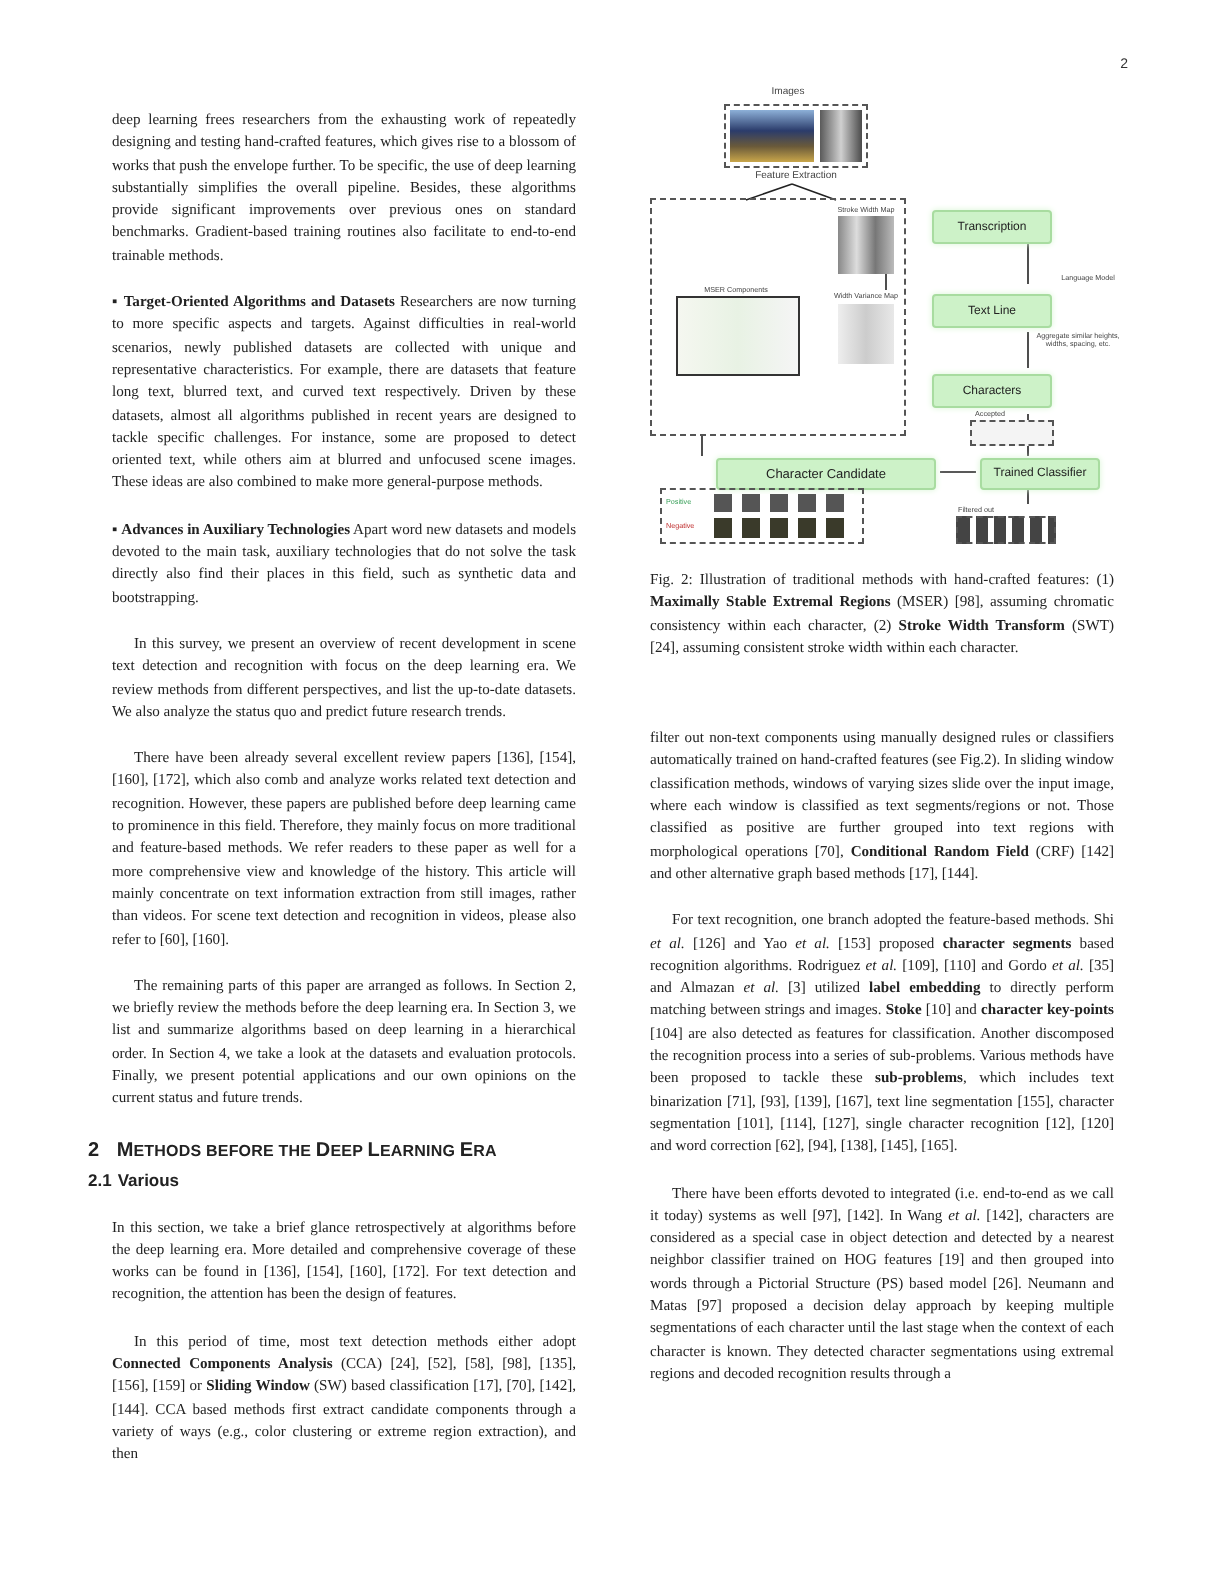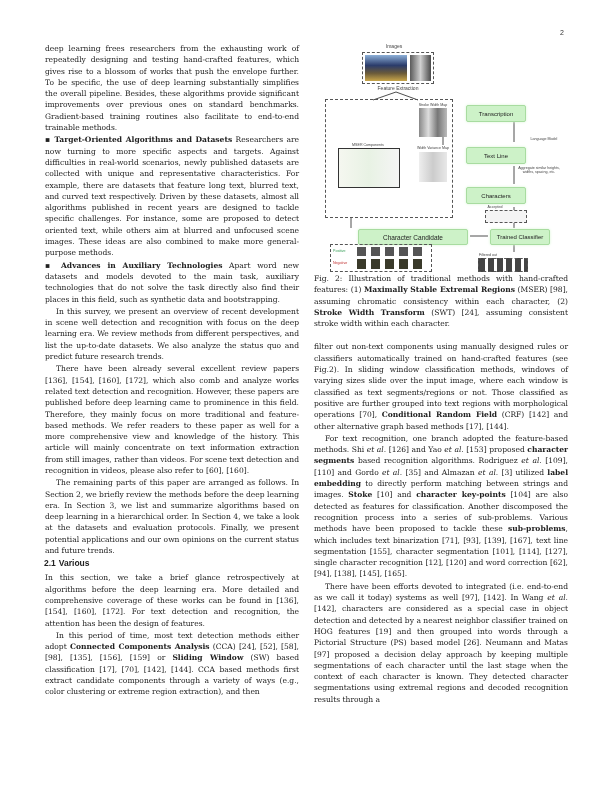--- a/index.html
+++ b/index.html
@@ -4,21 +4,21 @@
 <style>
   html, body { margin:0; padding:0; background:#ffffff; }
   body { width:612px; height:792px; position:relative; overflow:hidden;
          font-family:"DejaVu Serif","Liberation Serif",serif; color:#222; }
   .page-num { position:absolute; top:29px; right:48px; font-size:7px; color:#333;
               font-family:"Liberation Sans",sans-serif; }
   .col { position:absolute; top:42px; width:256px; font-size:7.55px; line-height:11.3px;
          text-align:justify; hyphens:auto; }
   .col-left { left:44px; }
   .col-right { left:313px; top:272px; }
-  .col p { margin:1px; }
+  .col p { margin:12px;font-family:Liberation Serif, serif; }
   .indent { text-indent:11px; }
   b { font-weight:bold; }
   .bullet-title { font-weight:bold; }
   .sec-h { font-family:"Liberation Sans",sans-serif; font-weight:bold; font-size:10px;
            margin:15px 0 3px 0; letter-spacing:0.1px; line-height:12px; text-align:left; }
   .sec-h .sc { font-size:8px; }
   .subsec-h { font-family:"Liberation Sans",sans-serif; font-weight:bold; font-size:8.5px;
               margin:2px 0 3px 0; line-height:11px; }
   .subsec-h span.num { margin-right:3px; }
   .figure { position:absolute; left:318px; top:42px; width:248px; height:230px; }
@@ -36,24 +36,27 @@
 <div class="page-num">2</div>
 
 <div class="col col-left">
   <p>deep learning frees researchers from the exhausting work of repeatedly designing and testing hand-crafted features, which gives rise to a blossom of works that push the envelope further. To be specific, the use of deep learning substantially simplifies the overall pipeline. Besides, these algorithms provide significant improvements over previous ones on standard benchmarks. Gradient-based training routines also facilitate to end-to-end trainable methods.</p>
   <p>
     <span>▪ </span><span class="bullet-title">Target-Oriented Algorithms and Datasets</span><span> Researchers are now turning to more specific aspects and targets. Against difficulties in real-world scenarios, newly published datasets are collected with unique and representative characteristics. For example, there are datasets that feature long text, blurred text, and curved text respectively. Driven by these datasets, almost all algorithms published in recent years are designed to tackle specific challenges. For instance, some are proposed to detect oriented text, while others aim at blurred and unfocused scene images. These ideas are also combined to make more general-purpose methods.</span>
   </p>
   <p>
     <span>▪ </span><span class="bullet-title">Advances in Auxiliary Technologies</span><span> Apart word new datasets and models devoted to the main task, auxiliary technologies that do not solve the task directly also find their places in this field, such as synthetic data and bootstrapping.</span>
   </p>
-  <p class="indent">In this survey, we present an overview of recent development in scene well detection and recognition with focus on the deep learning era. We review methods from different perspectives, and list the up-to-date datasets. We also analyze the status quo and predict future research trends.</p>
+  <p class="indent">In this survey, we present an overview of recent development in scene text detection and recognition with focus on the deep learning era. We review methods from different perspectives, and list the up-to-date datasets. We also analyze the status quo and predict future research trends.</p>
   <p class="indent">There have been already several excellent review papers [136], [154], [160], [172], which also comb and analyze works related text detection and recognition. However, these papers are published before deep learning came to prominence in this field. Therefore, they mainly focus on more traditional and feature-based methods. We refer readers to these paper as well for a more comprehensive view and knowledge of the history. This article will mainly concentrate on text information extraction from still images, rather than videos. For scene text detection and recognition in videos, please also refer to [60], [160].</p>
   <p class="indent">The remaining parts of this paper are arranged as follows. In Section 2, we briefly review the methods before the deep learning era. In Section 3, we list and summarize algorithms based on deep learning in a hierarchical order. In Section 4, we take a look at the datasets and evaluation protocols. Finally, we present potential applications and our own opinions on the current status and future trends.</p>
 
+  <div class="sec-h">
+    <span>2</span>&nbsp;&nbsp;&nbsp;<span>M</span><span class="sc">ETHODS BEFORE THE </span><span>D</span><span class="sc">EEP </span><span>L</span><span class="sc">EARNING </span><span>E</span><span class="sc">RA</span>
+  </div>
   <div class="subsec-h">
     <span class="num">2.1</span><span>Various</span>
   </div>
   <p>In this section, we take a brief glance retrospectively at algorithms before the deep learning era. More detailed and comprehensive coverage of these works can be found in [136], [154], [160], [172]. For text detection and recognition, the attention has been the design of features.</p>
   <p class="indent"><span>In this period of time, most text detection methods either adopt </span><b>Connected Components Analysis</b><span> (CCA) [24], [52], [58], [98], [135], [156], [159] or </span><b>Sliding Window</b><span> (SW) based classification [17], [70], [142], [144]. CCA based methods first extract candidate components through a variety of ways (e.g., color clustering or extreme region extraction), and then</span></p>
 </div>
 
 <div class="figure">
   <div class="lbl" style="left:56px;top:1px;font-size:5px;width:40px;">Images</div>
   <div class="dashbox" style="left:44px;top:10px;width:70px;height:30px;">

